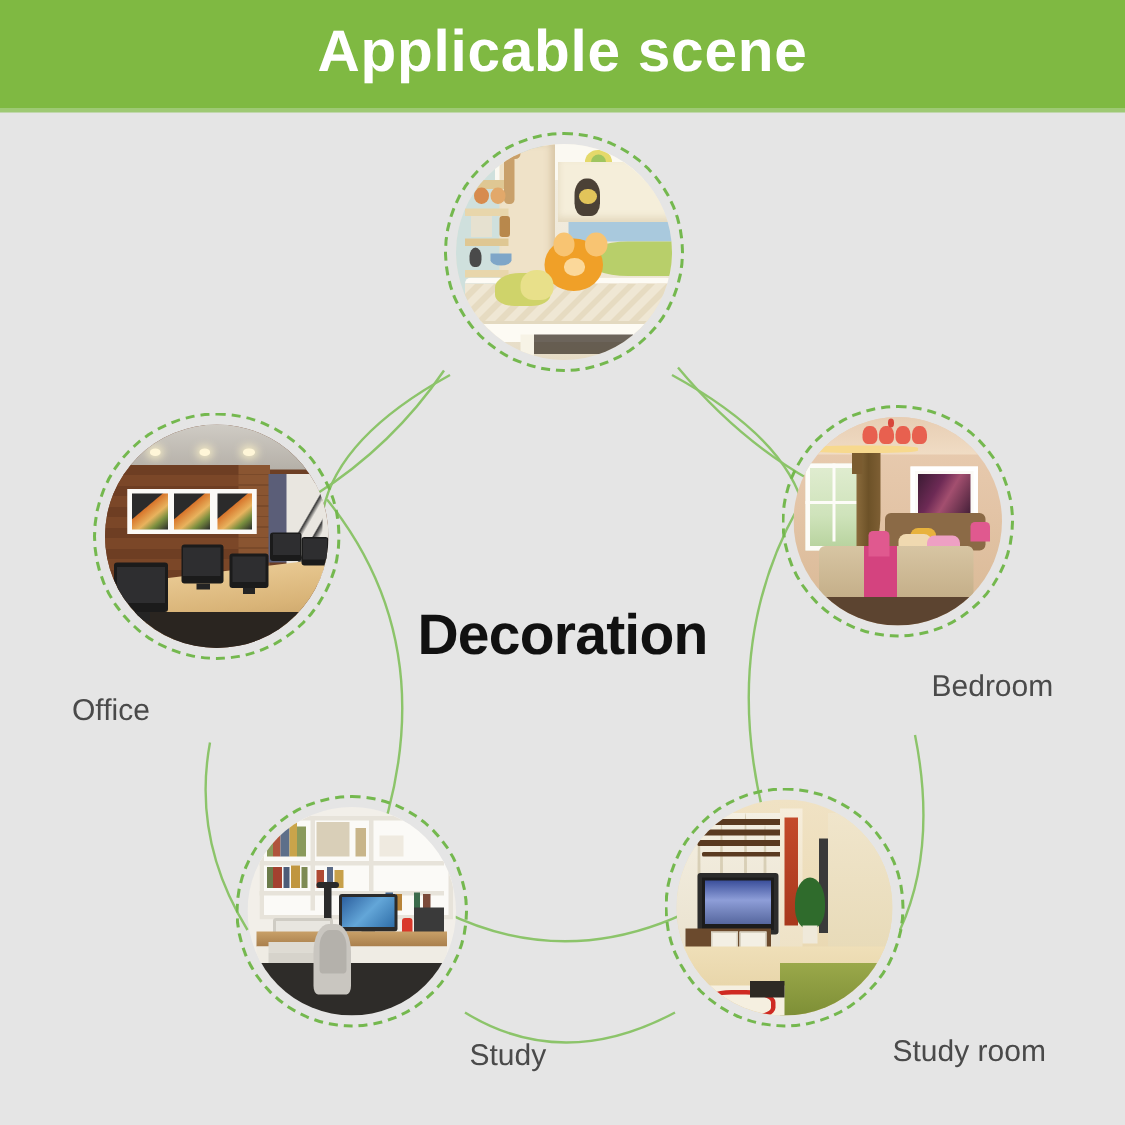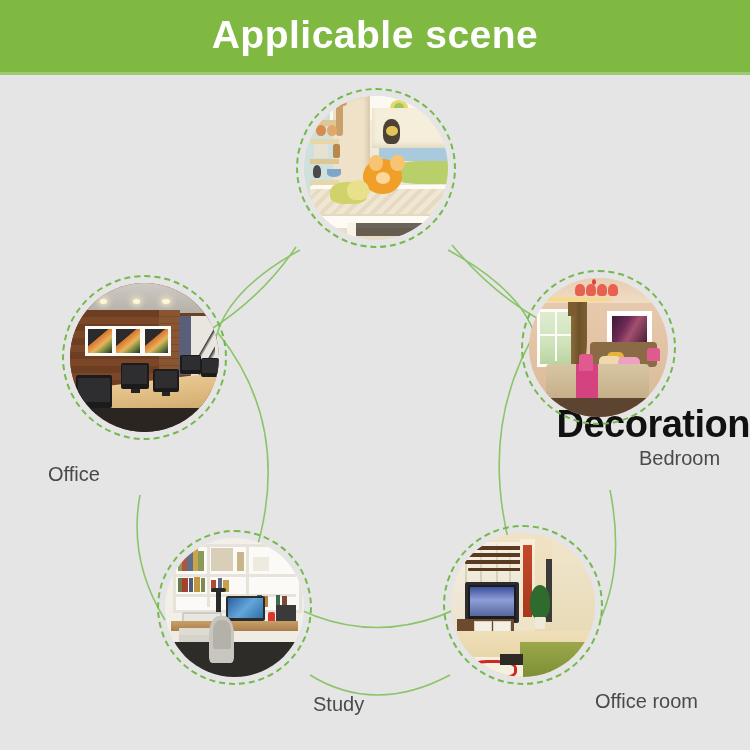--- a/index.html
+++ b/index.html
@@ -85,21 +85,21 @@
     white-space: nowrap;
     color: #4a4a4a;
     font-size: 20px;
     font-family: "Liberation Sans", sans-serif;
   }
 
   
   #center-title {
     position: absolute;
     width: 100%;
-    text-align: right;
+    text-align: center;
     top: 328px;
     color: #111111;
     font-size: 38px;
     font-weight: bold;
     font-family: "Liberation Sans", sans-serif;
     letter-spacing: -0.5px;
   }
 
   
   .scene { position: absolute; left: 0; top: 0; width: 100%; height: 100%; }
@@ -373,21 +373,21 @@
             <div class="r bed-pil3"></div>
             <div class="r bed-pil1"></div>
             <div class="r bed-pil2"></div>
             <div class="r bed-bed"></div>
             <div class="r bed-run"></div>
             <div class="r bed-ltab"></div>
             <div class="r bed-floor"></div>
           </div>
         </div>
       </div>
-      <div class="node-label" style="left:118px; top:177px;">Bedroom</div>
+      <div class="node-label" style="left:100px; top:177px;">Bedroom</div>
     </div>
 
     <div class="node" style="left:443px; top:450px; width:160px; height:160px;">
       <div class="node-circle" style="width:160px; height:160px;">
         <div class="photo">
           <div class="scene">
             <div class="r lv-bg"></div>
             <div class="r lv-wallp"></div>
             <div class="lv-wallv" style="left:10%; top:8%; height:64%;"></div>
             <div class="lv-wallv" style="left:20%; top:10%; height:60%;"></div>
@@ -410,21 +410,21 @@
             <div class="r lv-dr1"></div>
             <div class="r lv-dr2"></div>
             <div class="r lv-floor"></div>
             <div class="r lv-green"></div>
             <div class="r lv-rug"></div>
             <div class="r lv-rugr"></div>
             <div class="r lv-dark"></div>
           </div>
         </div>
       </div>
-      <div class="node-label" style="left:152px; top:165px;">Office room</div>
+      <div class="node-label" style="left:152px; top:165px;">Study room</div>
     </div>
 
     <div class="node" style="left:62px; top:200px; width:165px; height:165px;">
       <div class="node-circle" style="width:165px; height:165px;">
         <div class="photo">
           <div class="scene">
             <div class="r off-bg"></div>
             <div class="r off-ceil"></div>
             <div class="r off-light" style="left:20%"></div>
             <div class="r off-light" style="left:42%"></div>

